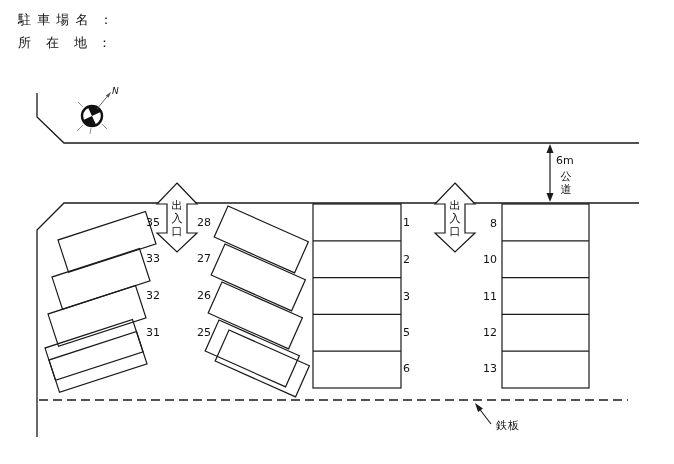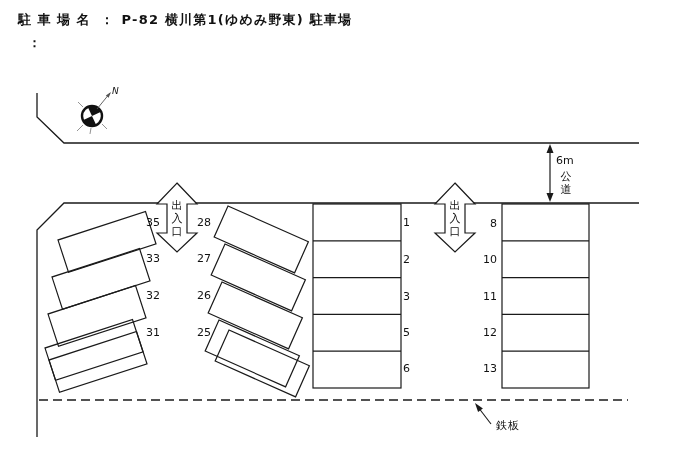--- a/index.html
+++ b/index.html
@@ -1,39 +1,39 @@
 <!DOCTYPE html>
 <html><head>
 <meta charset="utf-8">
 <style>
   html,body{margin:0;padding:0;background:#fff;}
   .page{position:relative;width:674px;height:464px;background:#fff;overflow:hidden;
         font-family:"DejaVu Sans",sans-serif;color:#111;}
-  .hdr{position:absolute;left:18px;top:8px;font-size:13px;font-weight:bold;line-height:23px;}
+  .hdr{position:absolute;left:18px;top:8px;font-size:13px;font-weight:normal;line-height:23px;}
   .hdr-row{display:flex;white-space:pre;}
   .hdr-label{display:inline-block;min-width:64px;letter-spacing:1px;}
   .hdr-sep{display:inline-block;margin:0 8px 0 10px;}
   .hdr-value{display:inline-block;letter-spacing:1.2px;}
   svg{position:absolute;left:0;top:0;}
   svg text{font-family:"DejaVu Sans",sans-serif;fill:#111;}
   .num{font-size:11px;}
   .jp{font-size:11px;}
 </style>
 </head>
 <body>
 
 <div class="page">
 
   <div class="hdr">
     <div class="hdr-row">
       <span class="hdr-label">駐 車 場 名</span>
       <span class="hdr-sep">：</span>
-      <span class="hdr-value">P-82 横川第1(ゆめみ野東) 駐車場</span>
     </div>
     <div class="hdr-row">
+      <span class="hdr-label">所　在　地</span>
       <span class="hdr-sep">：</span>
     </div>
   </div>
 
   <svg width="674" height="464" viewBox="0 0 674 464">
 
     <g stroke="#1a1a1a" stroke-width="1.3" fill="none">
 
       <path d="M37,93 L37,117 L64,143 L639,143"></path>
 

